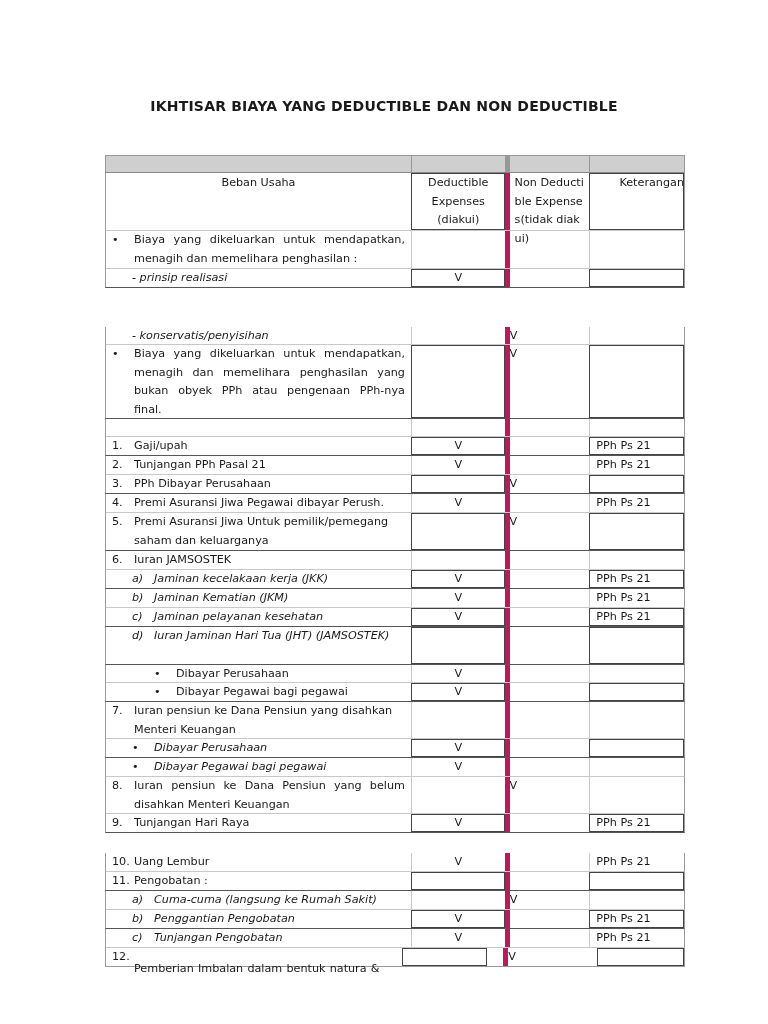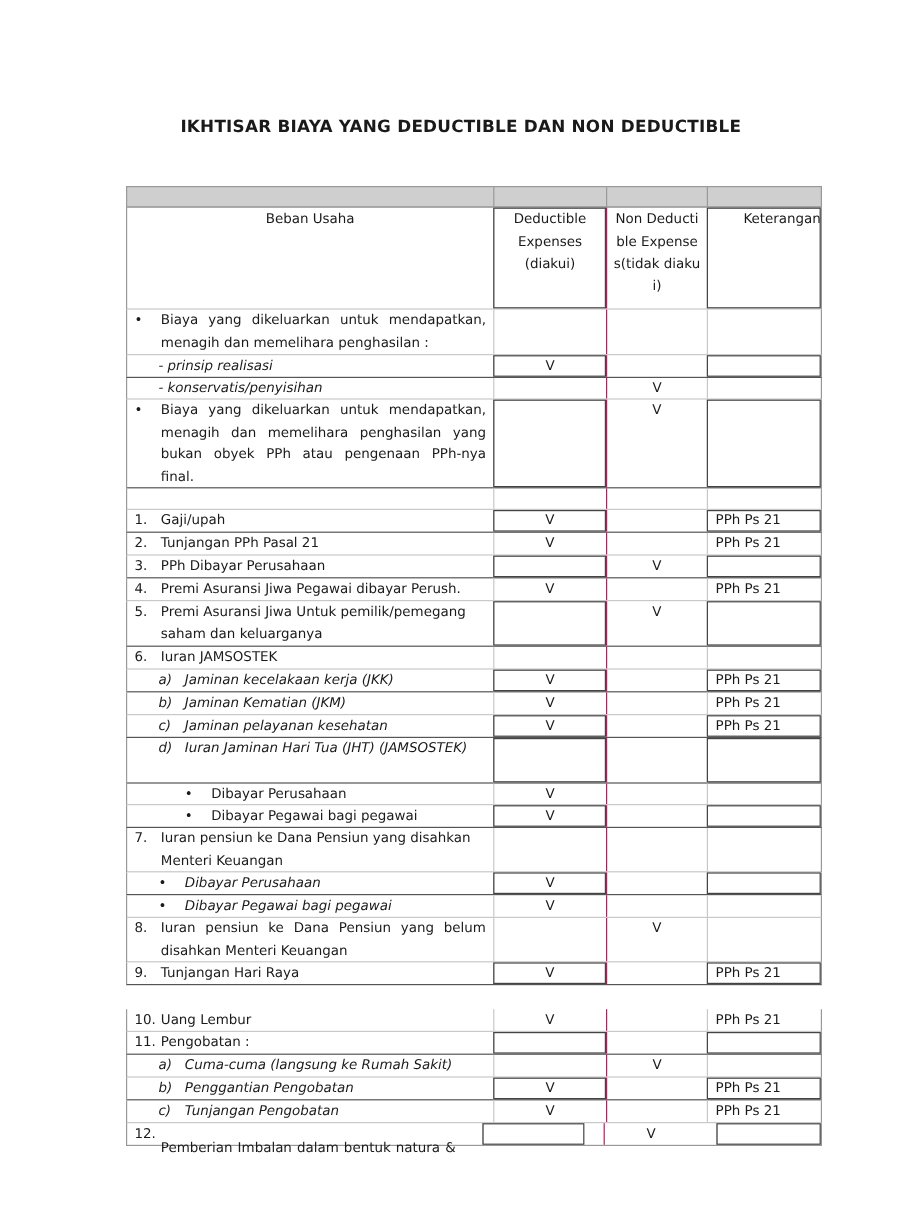--- a/index.html
+++ b/index.html
@@ -6,21 +6,21 @@
   body { width:768px; height:1024px; position:relative; overflow:hidden;
          font-family:"DejaVu Sans", sans-serif; color:#1a1a1a; }
   .title { position:absolute; left:0; width:768px; top:95px; text-align:center;
            font-weight:bold; font-size:14px; line-height:22px; letter-spacing:0.2px; }
   .tbl { position:absolute; left:105px; top:155px; width:580px; }
   .row { position:relative; display:flex; border-left:1px solid #999; border-right:1px solid #999; border-bottom:1px solid #c8c8c8; box-sizing:border-box; }
   .row.gray { background:#cfcfcf; height:18px; border-top:1px solid #999; border-bottom:1px solid #888; }
   .cell { box-sizing:border-box; font-size:11.2px; line-height:18.5px; position:relative; }
   .c1 { width:306px; padding:0 6px 0 6px; }
   .c2 { width:94px; text-align:center; border-left:1px solid #c8c8c8; }
-  .c3 { width:85px; text-align:center; border-left:1px solid #be185d; }
+  .c3 { width:85px; border-left:5px solid #be185d; }
   .c4 { width:95px; padding-left:6px; border-left:1px solid #c8c8c8; }
   .row.boxed .c2, .row.boxed .c4 { outline:1.3px solid #444; outline-offset:-1px; }
   .row.boxed { border-bottom-color:#555; }
   .row.head .c2, .row.head .c4 { outline:1.3px solid #444; outline-offset:-1px; }
   .just { text-align:justify; text-align-last:left; }
   .num { display:inline-block; width:22px; }
   .bul { display:inline-block; width:22px; text-align:left; }
   .ind1 { padding-left:26px;font-style:italic; }
   .ind2 { padding-left:48px; }
   .hang { display:flex; }
@@ -35,21 +35,21 @@
 
 <div class="tbl">
 
   <div class="row gray">
     <div class="cell c1"></div>
     <div class="cell c2" style="border-left-color:#999"></div>
     <div class="cell c3" style="border-left-color:#999"></div>
     <div class="cell c4" style="border-left-color:#999"></div>
   </div>
 
-  <div class="row head" style="height:85px;">
+  <div class="row head" style="height:58px;">
     <div class="cell c1" style="text-align:center;padding-top:1px;">Beban Usaha</div>
     <div class="cell c2" style="padding:1px 10px 0;">Deductible Expenses (diakui)</div>
     <div class="cell c3" style="padding:1px 5px 0;word-break:break-all;">Non Deductible Expenses(tidak diakui)</div>
     <div class="cell c4" style="text-align:right;padding:1px 0 0;">Keterangan</div>
   </div>
 
   <div class="row" style="height:38px;">
     <div class="cell c1 hang">
         <span class="bul">•</span>
         <span class="txt just">Biaya yang dikeluarkan untuk mendapatkan, menagih dan memelihara penghasilan :</span>
@@ -59,21 +59,21 @@
     <div class="cell c4"></div>
   </div>
 
   <div class="row boxed" style="height:19px;">
     <div class="cell c1 ind1">- prinsip realisasi</div>
     <div class="cell c2">V</div>
     <div class="cell c3"></div>
     <div class="cell c4"></div>
   </div>
 
-  <div class="row" style="height:18px;">
+  <div class="row" style="height:18px;margin-top:39px;">
     <div class="cell c1 ind1">- konservatis/penyisihan</div>
     <div class="cell c2"></div>
     <div class="cell c3">V</div>
     <div class="cell c4"></div>
   </div>
 
   <div class="row boxed" style="height:74px;">
     <div class="cell c1 hang">
         <span class="bul">•</span>
         <span class="txt just">Biaya yang dikeluarkan untuk mendapatkan, menagih dan memelihara penghasilan yang bukan obyek PPh atau pengenaan PPh-nya final.</span>

